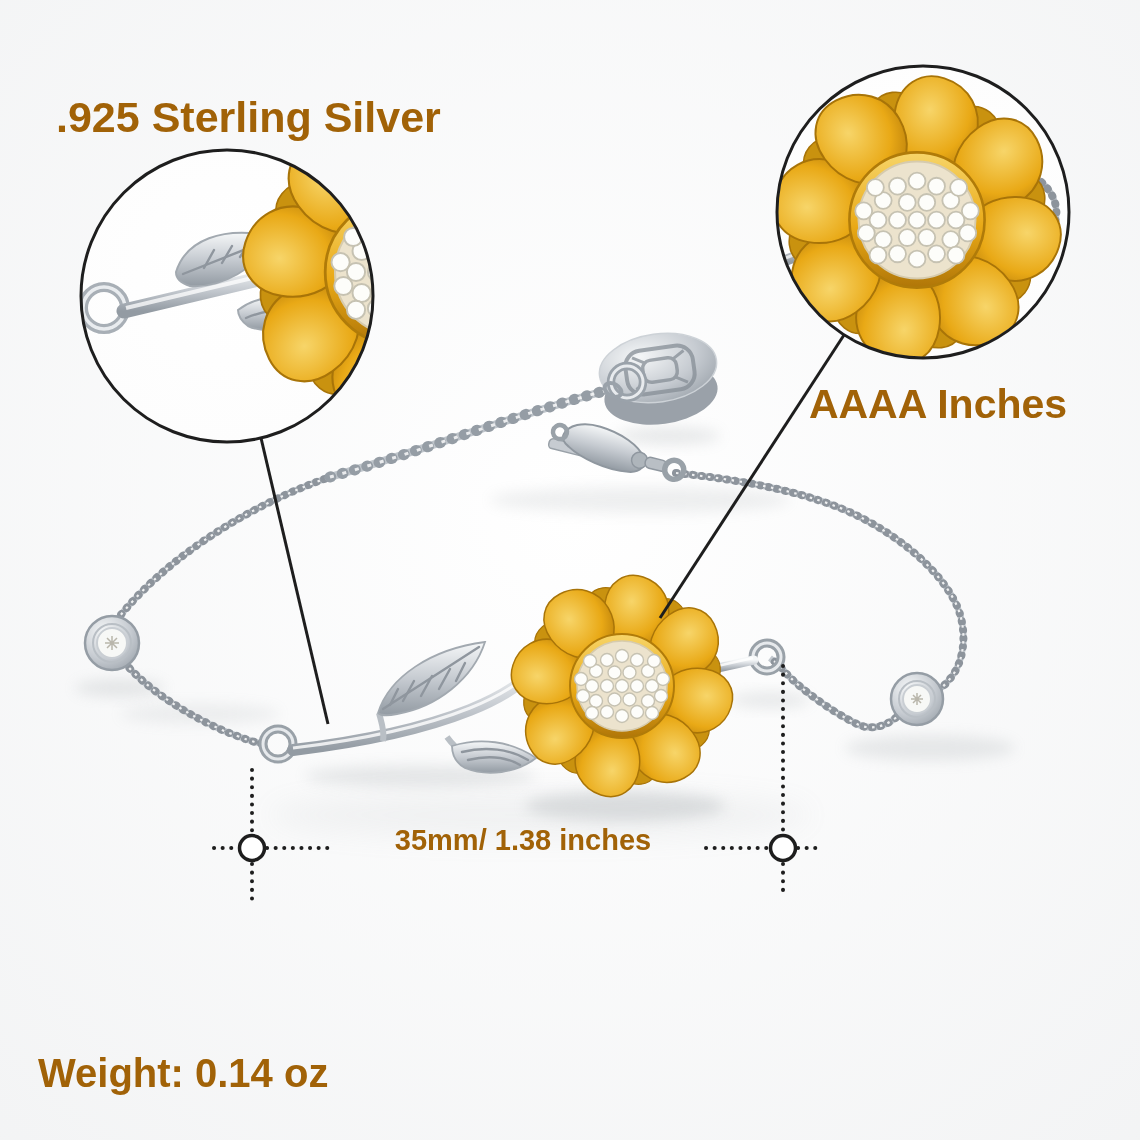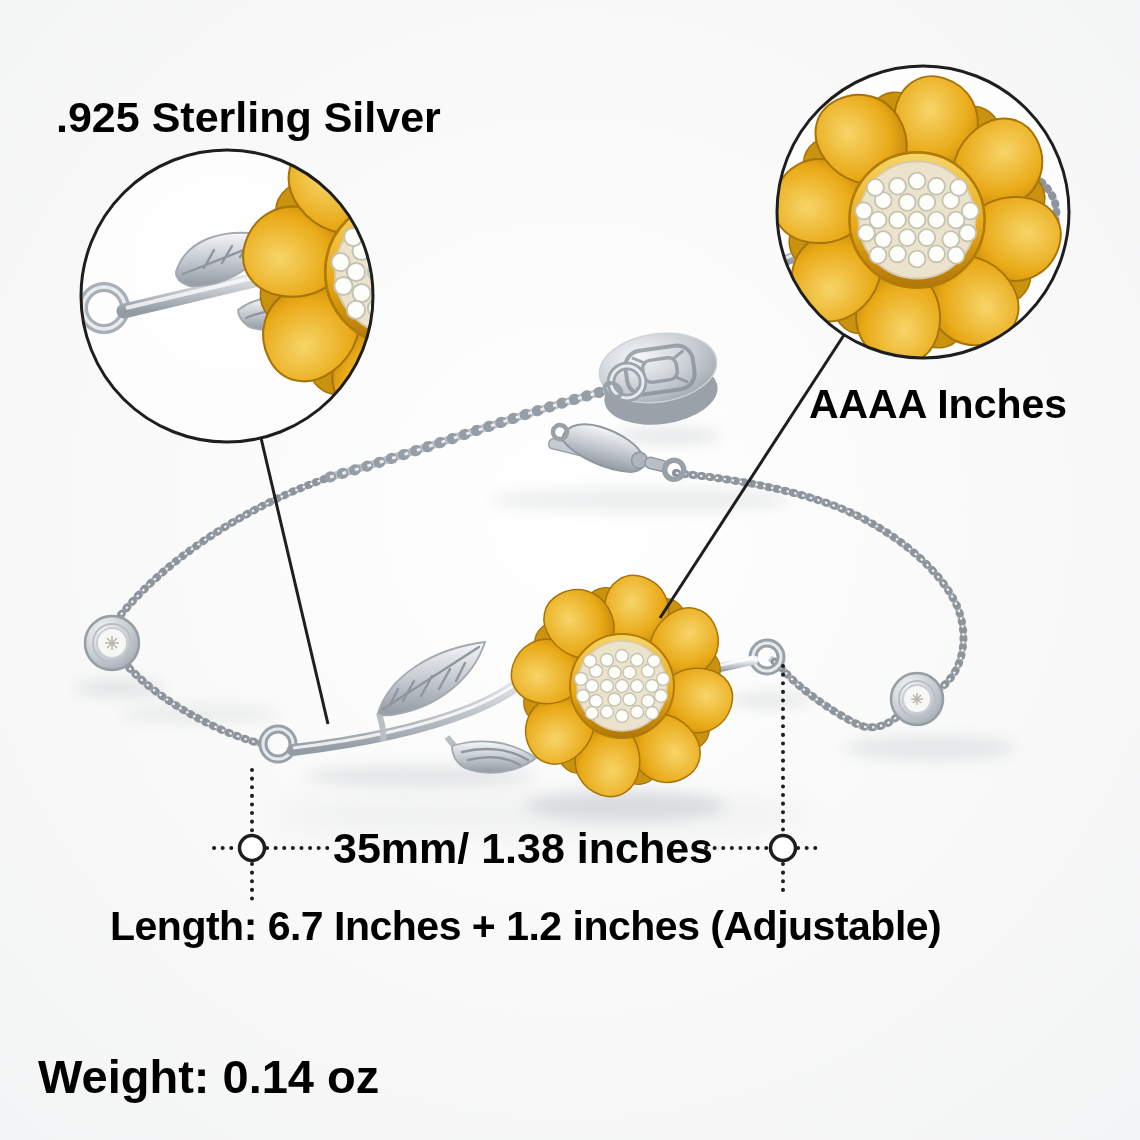--- a/index.html
+++ b/index.html
@@ -1,24 +1,24 @@
 <!DOCTYPE html>
 <html><head>
 <meta charset="utf-8">
 <style>
   html,body{margin:0;padding:0;background:#ffffff;}
   .stage{position:relative;width:1140px;height:1140px;overflow:hidden;background:#ffffff;
          font-family:"Liberation Sans",sans-serif;}
   .stage svg{position:absolute;left:0;top:0;}
-  .lbl{position:absolute;font-weight:700;color:#000000;line-height:1.1;white-space:nowrap;}
+  .lbl{position:absolute;font-weight:700;color:#a16207;line-height:1.1;white-space:nowrap;}
   .lbl-material{left:56px;top:94px;font-size:43px;}
   .lbl-stone{left:788px;top:382px;width:300px;text-align:center;font-size:41px;white-space:normal;}
-  .lbl-width{left:328px;top:825px;width:390px;text-align:center;font-size:43px;}
+  .lbl-width{left:328px;top:825px;width:390px;text-align:center;font-size:29px;}
   .lbl-length{left:110px;top:904px;font-size:41px;letter-spacing:-0.5px;}
-  .lbl-weight{left:38px;top:1051px;font-size:47px;}
+  .lbl-weight{left:38px;top:1051px;font-size:40px;}
   
   .chain-base{fill:none;stroke:#c3c9cf;stroke-width:6.5;}
   .chain-links{fill:none;stroke:#8d949c;stroke-width:8;stroke-dasharray:0.5 8;stroke-linecap:round;}
   .chain-hi{fill:none;stroke:#ffffff;stroke-width:2.2;stroke-dasharray:2.5 5.5;opacity:.85;}
   .ext-base{fill:none;stroke:#bfc5cb;stroke-width:8;}
   .ext-links{fill:none;stroke:#959da5;stroke-width:11;stroke-dasharray:0.8 12;stroke-linecap:round;}
   .ext-hi{fill:none;stroke:#ffffff;stroke-width:3;stroke-dasharray:4 9;opacity:.8;}
   .dot-line{fill:none;stroke-width:4;stroke-dasharray:0.1 8.5;stroke-linecap:round;}
   .leader{fill:none;stroke-width:3;}
   .vein{stroke:#8f969e;stroke-width:2.4;fill:none;stroke-linecap:round;}
@@ -278,16 +278,15 @@
     <line class="leader" x1="261" y1="438" x2="328" y2="724" stroke="#1E1E1E"></line>
     <line class="leader" x1="844" y1="335" x2="660" y2="618" stroke="#1E1E1E"></line>
   </g>
 </svg>
 
 <div class="lbl lbl-material">.925 Sterling Silver</div>
 <div class="lbl lbl-stone">
   <div>AAAA Inches</div>
 </div>
 <div class="lbl lbl-width">35mm/ 1.38 inches</div>
-<div class="lbl lbl-length">Length: 6.7 Inches + 1.2 inches (Adjustable)</div>
 <div class="lbl lbl-weight">Weight: 0.14 oz</div>
 
 </div>
 
 </body></html>

